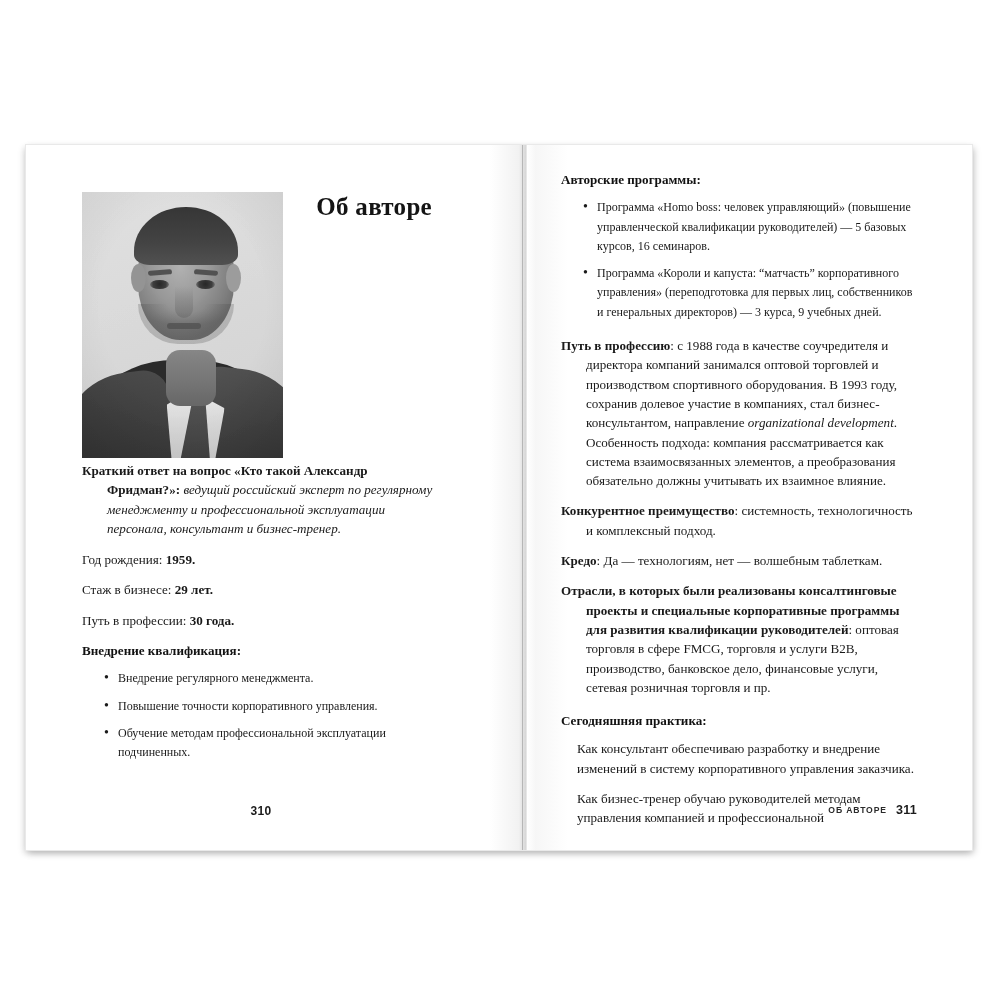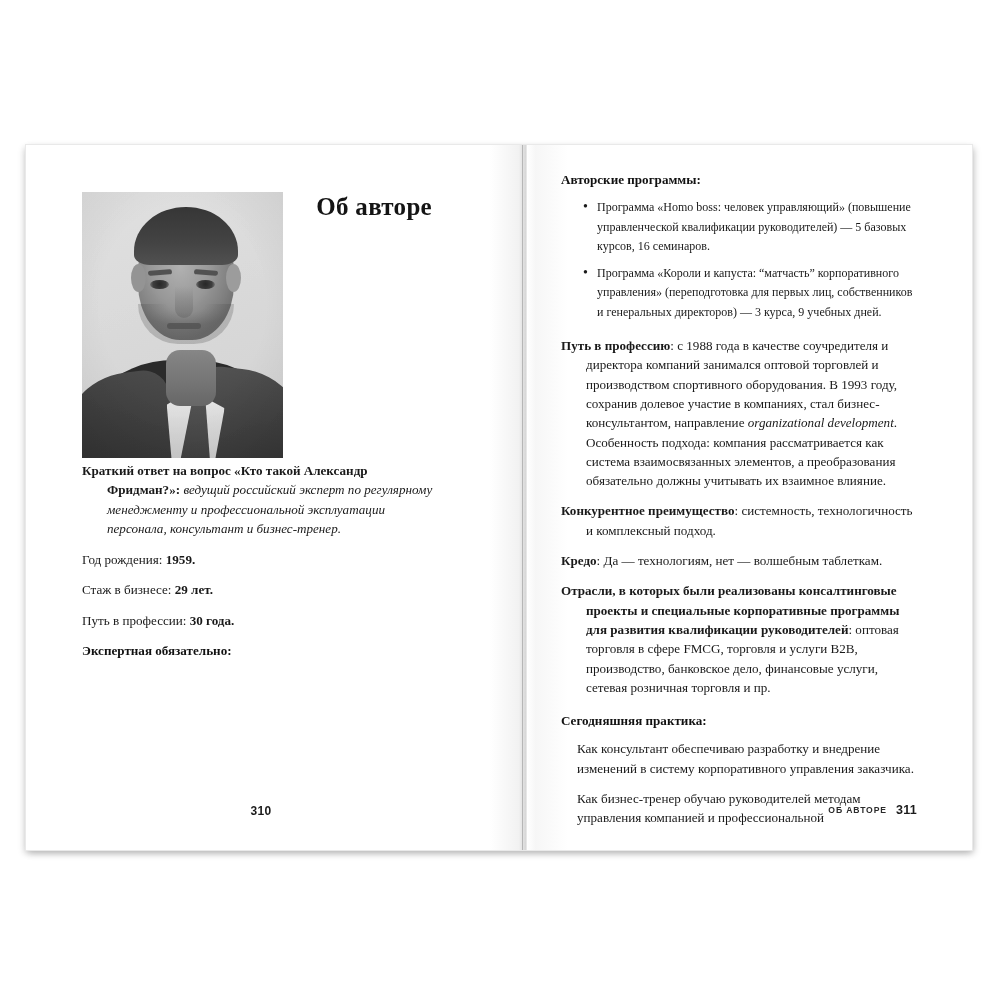--- a/index.html
+++ b/index.html
@@ -341,22 +341,27 @@
         </p>
       </div>
 
       <p class="para"><span>Год рождения: </span><span class="b">1959.</span></p>
 
       <p class="para"><span>Стаж в бизнесе: </span><span class="b">29 лет.</span></p>
 
       <p class="para"><span>Путь в профессии: </span><span class="b">30 года.</span></p>
 
 
-      <p class="head-para">Экспертная обязательно:</p>
-
+      <p class="head-para">Внедрение квалификация:</p>
+
+      <ul class="bullets">
+        <li>Внедрение регулярного менеджмента.</li>
+        <li>Повышение точности корпоративного управления.</li>
+        <li>Обучение методам профессиональной эксплуатации подчиненных.</li>
+      </ul>
 
     </div>
 
     <div class="folio-left">310</div>
   </div>
 
   <div class="page page-right">
     <div class="content-right">
 
       <p class="head-para">Авторские программы:</p>

